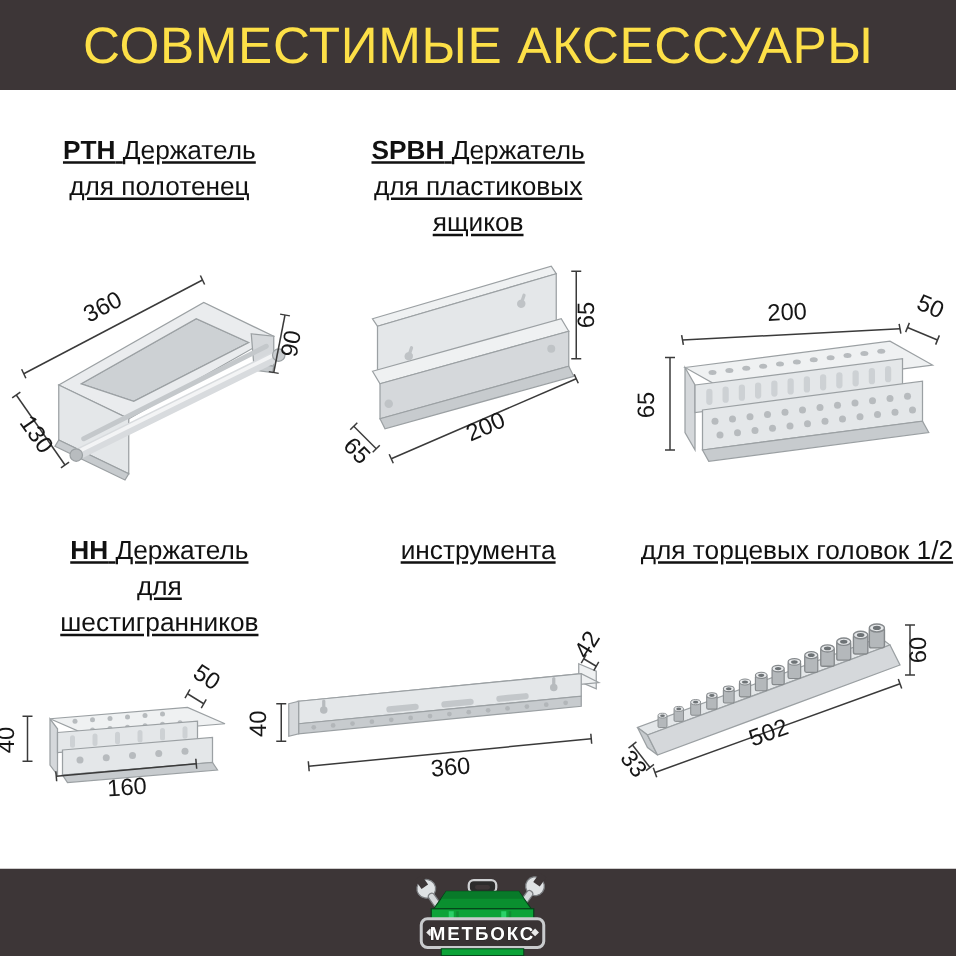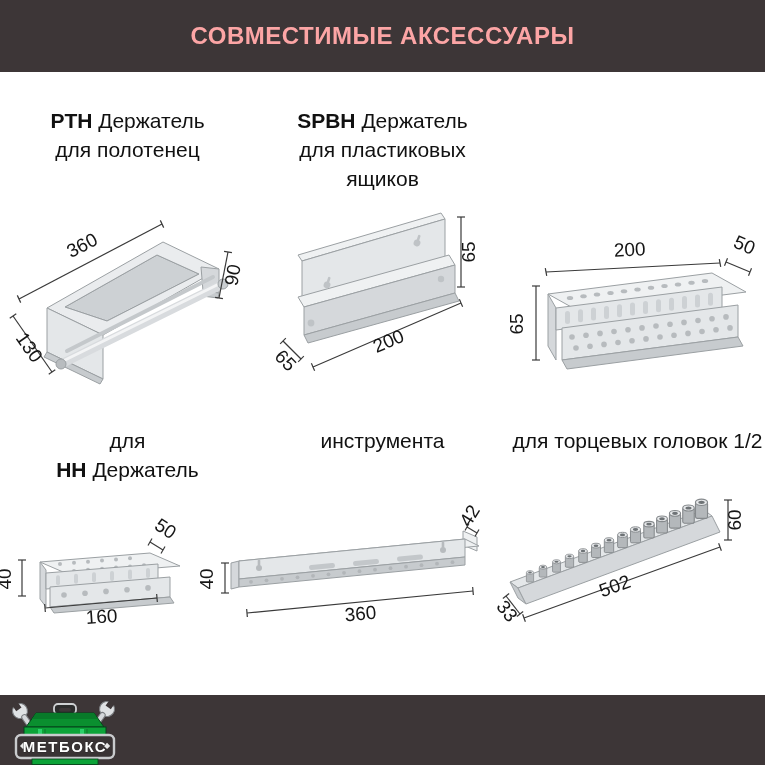--- a/index.html
+++ b/index.html
@@ -1,26 +1,26 @@
 <!DOCTYPE html>
 <html><head>
 <meta charset="utf-8">
 <style>
   html,body{margin:0;padding:0;background:#888;}
   .page{width:765px;height:765px;background:#ffffff;margin:0 auto;position:relative;overflow:hidden;
         font-family:"Liberation Sans","DejaVu Sans",sans-serif;color:#111;}
   
-  .band{background:#3d3637;}
+  .band{background:#3d3637;justify-content:center;}
   .hdr{height:72px;display:flex;align-items:center;justify-content:center;}
-  .hdr h1{margin:0;color:#fca5a5;font-size:24px;font-weight:700;letter-spacing:.5px;}
+  .hdr h1{margin:0;color:#fde047;font-size:41px;font-weight:400;letter-spacing:.5px;}
   .ftr{position:absolute;left:0;bottom:0;width:765px;height:70px;display:flex;align-items:flex-start;}
   .logo{margin-left:6px;margin-top:0;}
   
   .grid{display:grid;grid-template-columns:255px 255px 255px;}
-  .cell{display:flex;flex-direction:column;align-items:center;position:relative;}
+  .cell{display:flex;flex-direction:column;align-items:center;position:relative;text-decoration:underline;}
   .row1 .cell{height:340px;padding-top:34px;box-sizing:border-box;}
   .row2 .cell{height:283px;padding-top:14px;box-sizing:border-box;}
   .title{font-size:21px;line-height:29px;text-align:center;}
   .title b{font-weight:700;}
   .tl{white-space:nowrap;}
   .art{margin-top:auto;overflow:visible;}
   .mb12{margin-bottom:12px;} .mb17{margin-bottom:17px;} .mb45{margin-bottom:45px;}
   .mb50{margin-bottom:50px;} .mb40{margin-bottom:40px;}
   .sh-l34{position:relative;left:-34px;} .sh-l15{position:relative;left:-15px;} .sh-l10{position:relative;left:-10px;}
   
@@ -202,22 +202,23 @@
           <use href="#tk" transform="translate(26 150)"></use>
         <text class="dimt" x="13" y="114" text-anchor="middle" transform="rotate(-90 13 114)">65</text>
       </svg>
     </section>
   </div>
 
   <div class="grid row2">
 
     <section class="cell">
       <div class="title">
+        <div class="tl"><b>HH</b> <span>Держатель</span></div>
         <div class="tl">для</div>
-        <div class="tl"><b>HH</b> <span>Держатель</span></div>
+        <div class="tl">шестигранников</div>
       </div>
       <svg class="art mb45 sh-l15" width="225" height="150" viewBox="0 0 225 150">
         <polygon class="m3" points="40,62 46,70 46,107 40,99"></polygon>
         <polygon class="m1" points="40,62 150,53 180,66 70,75"></polygon>
         <use href="#sc" x="60" y="64"></use>
           <use href="#sc" x="74" y="62.8"></use>
           <use href="#sc" x="88" y="61.7"></use>
           <use href="#sc" x="102" y="60.5"></use>
           <use href="#sc" x="116" y="59.4"></use>
           <use href="#sc" x="130" y="58.2"></use>

